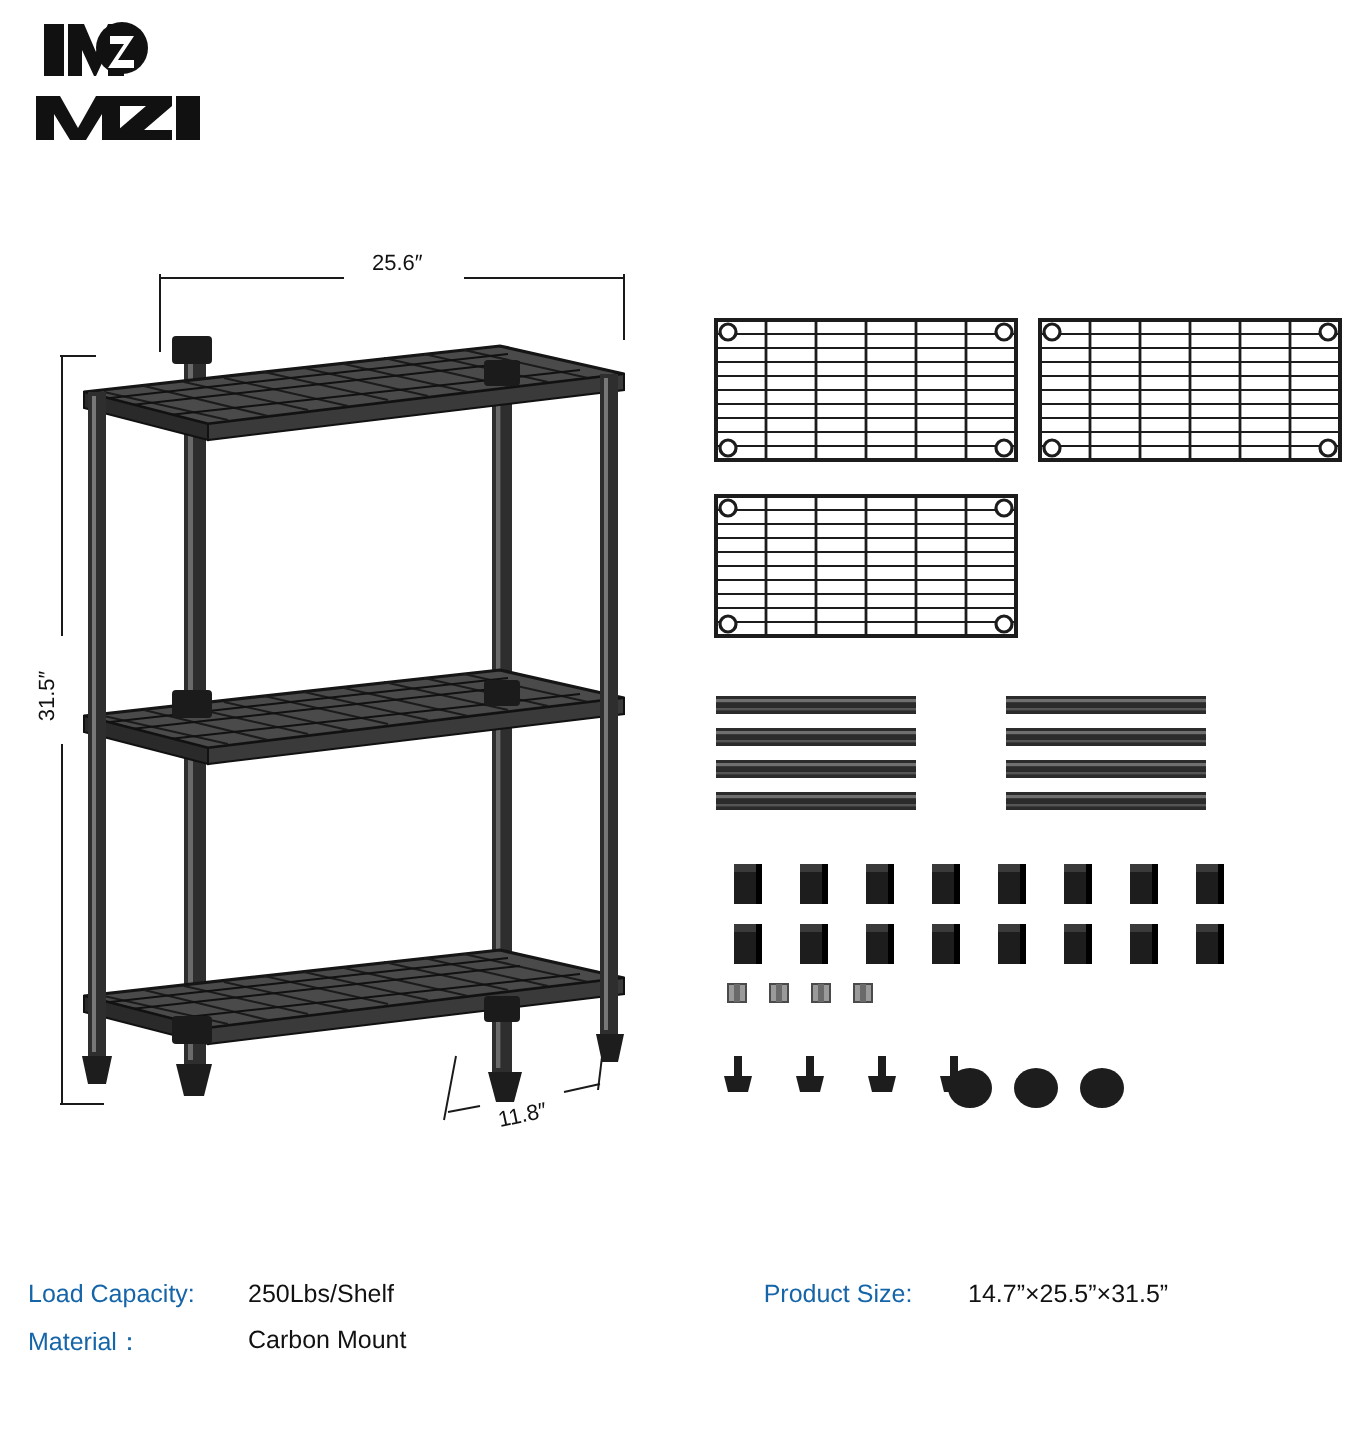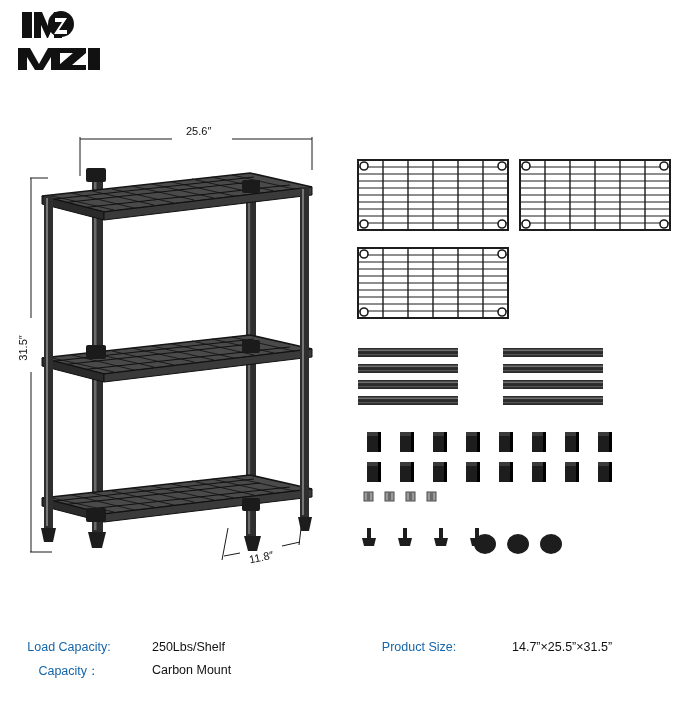--- a/index.html
+++ b/index.html
@@ -12,25 +12,25 @@
     overflow:hidden;
   }
   .logo{
     position:absolute;left:14px;top:8px;width:90px;height:64px;
   }
   .spec-table{
     position:absolute;left:14px;top:640px;width:652px;
     font-size:12.5px;
   }
   .spec-row{display:flex;width:100%;margin-bottom:9px;}
-  .spec-left{width:340px;display:flex;text-align:center;}
+  .spec-left{width:340px;display:flex;}
   .spec-right{width:310px;display:flex;}
   .spec-label{color:#1565a8;width:110px;white-space:nowrap;}
   .spec-label.wide{width:130px;text-align:center;}
-  .spec-value{color:#111;white-space:nowrap;margin-left:28px;}
+  .spec-value{color:#111;white-space:nowrap;}
   svg{display:block;}
   .canvas{position:absolute;left:0;top:0;width:545px;height:640px;}
 </style>
 </head>
 <body>
 
 <div class="logo">
   <svg width="90" height="64" viewBox="0 0 90 64">
     <g fill="#111">
       <path d="M8 4 h10 l0 26 h-10 z"></path>
@@ -296,21 +296,21 @@
     </div>
     <div class="spec-right">
       <div class="spec-label wide">Product Size:</div>
       <div class="spec-value">14.7”×25.5”×31.5”</div>
     </div>
   </div>
 
 
   <div class="spec-row">
     <div class="spec-left">
-      <div class="spec-label">Capacity：</div>
+      <div class="spec-label">Material：</div>
       <div class="spec-value">Carbon Mount</div>
     </div>
     <div class="spec-right">
       <div class="spec-label wide"></div>
       <div class="spec-value"></div>
     </div>
   </div>
 
 </div>
 

